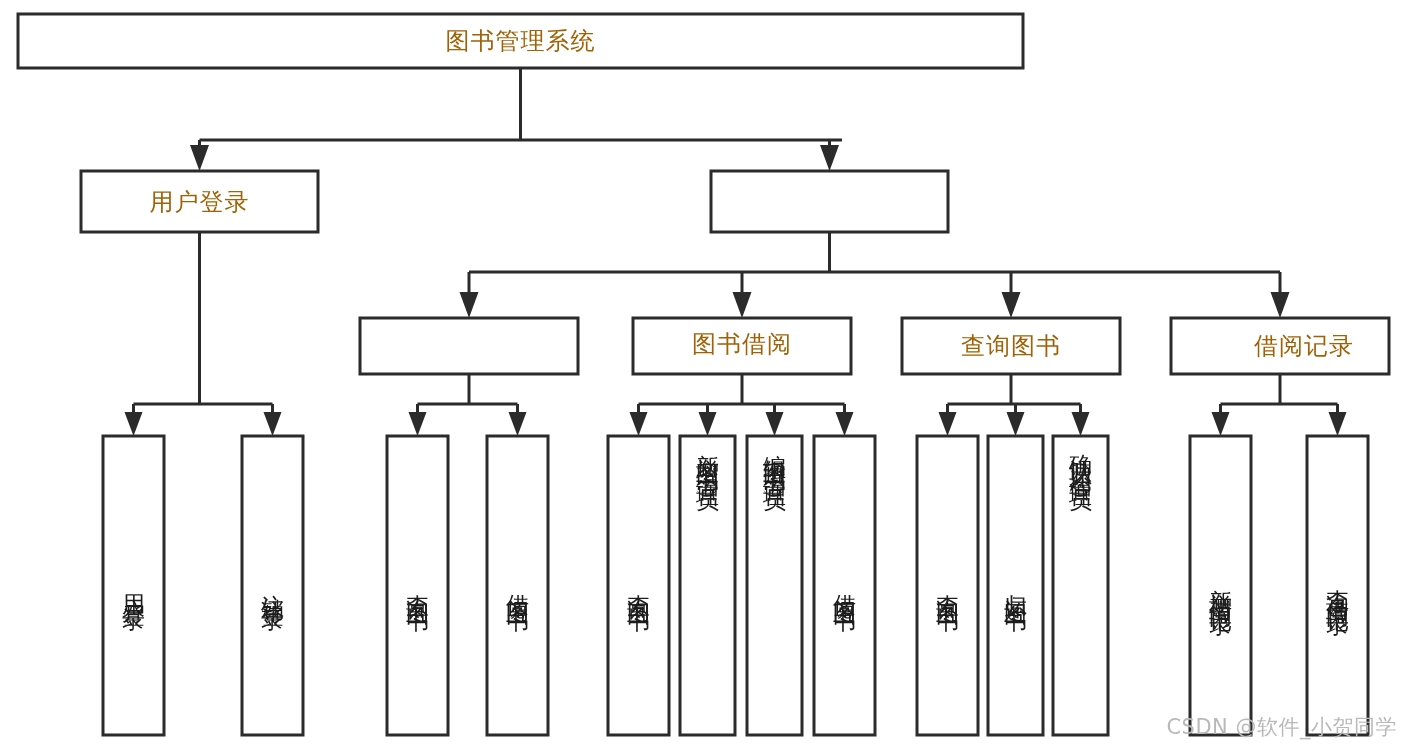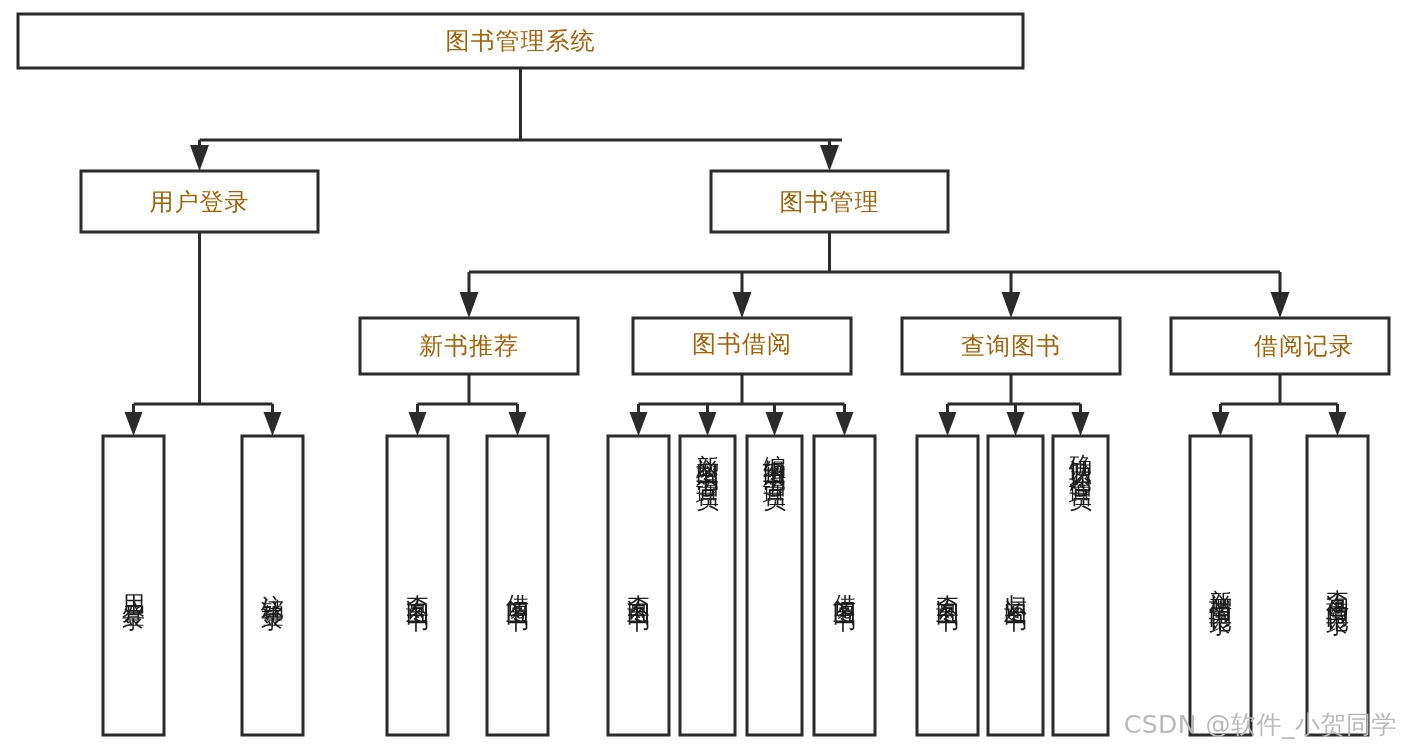--- a/index.html
+++ b/index.html
@@ -71,21 +71,21 @@
     font-size: 24px;
     color: #a16207;
     white-space: nowrap;
     letter-spacing: 1px;
   }
   #watermark {
     position: absolute;
     right: 8px;
     bottom: 6px;
     font-family: "DejaVu Sans", "Liberation Sans", sans-serif;
-    font-size: 25px;
+    font-size: 21px;
     color: #b9b9b9;
     white-space: nowrap;
     letter-spacing: 0.5px;
   }
 </style>
 </head>
 <body>
 
 <div id="diagram-root">
 
@@ -190,27 +190,21 @@
   </svg>
 
   <div class="hlabel-wrap" style="left:18px; top:14px; width:1005px; height:54px;">
     <span class="hlabel-text">图书管理系统</span>
   </div>
 
   <div class="hlabel-wrap" style="left:81px; top:171px; width:237px; height:61px;">
     <span class="hlabel-text">用户登录</span>
   </div>
 
-  <div class="hlabel-wrap" style="left:711px; top:171px; width:237px; height:61px;">
-    <span class="hlabel-text">图书管理</span>
-  </div>
-
-  <div class="hlabel-wrap" style="left:360px; top:318px; width:218px; height:56px;">
-    <span class="hlabel-text">新书推荐</span>
-  </div>
+
 
   <div class="hlabel-wrap" style="left:633px; top:318px; width:218px; height:52px;">
     <span class="hlabel-text">图书借阅</span>
   </div>
 
   <div class="hlabel-wrap" style="left:902px; top:318px; width:218px; height:56px;">
     <span class="hlabel-text">查询图书</span>
   </div>
 
   <div class="hlabel-wrap" style="left:1171px; top:318px; width:218px; height:56px;margin-left:24px;">

